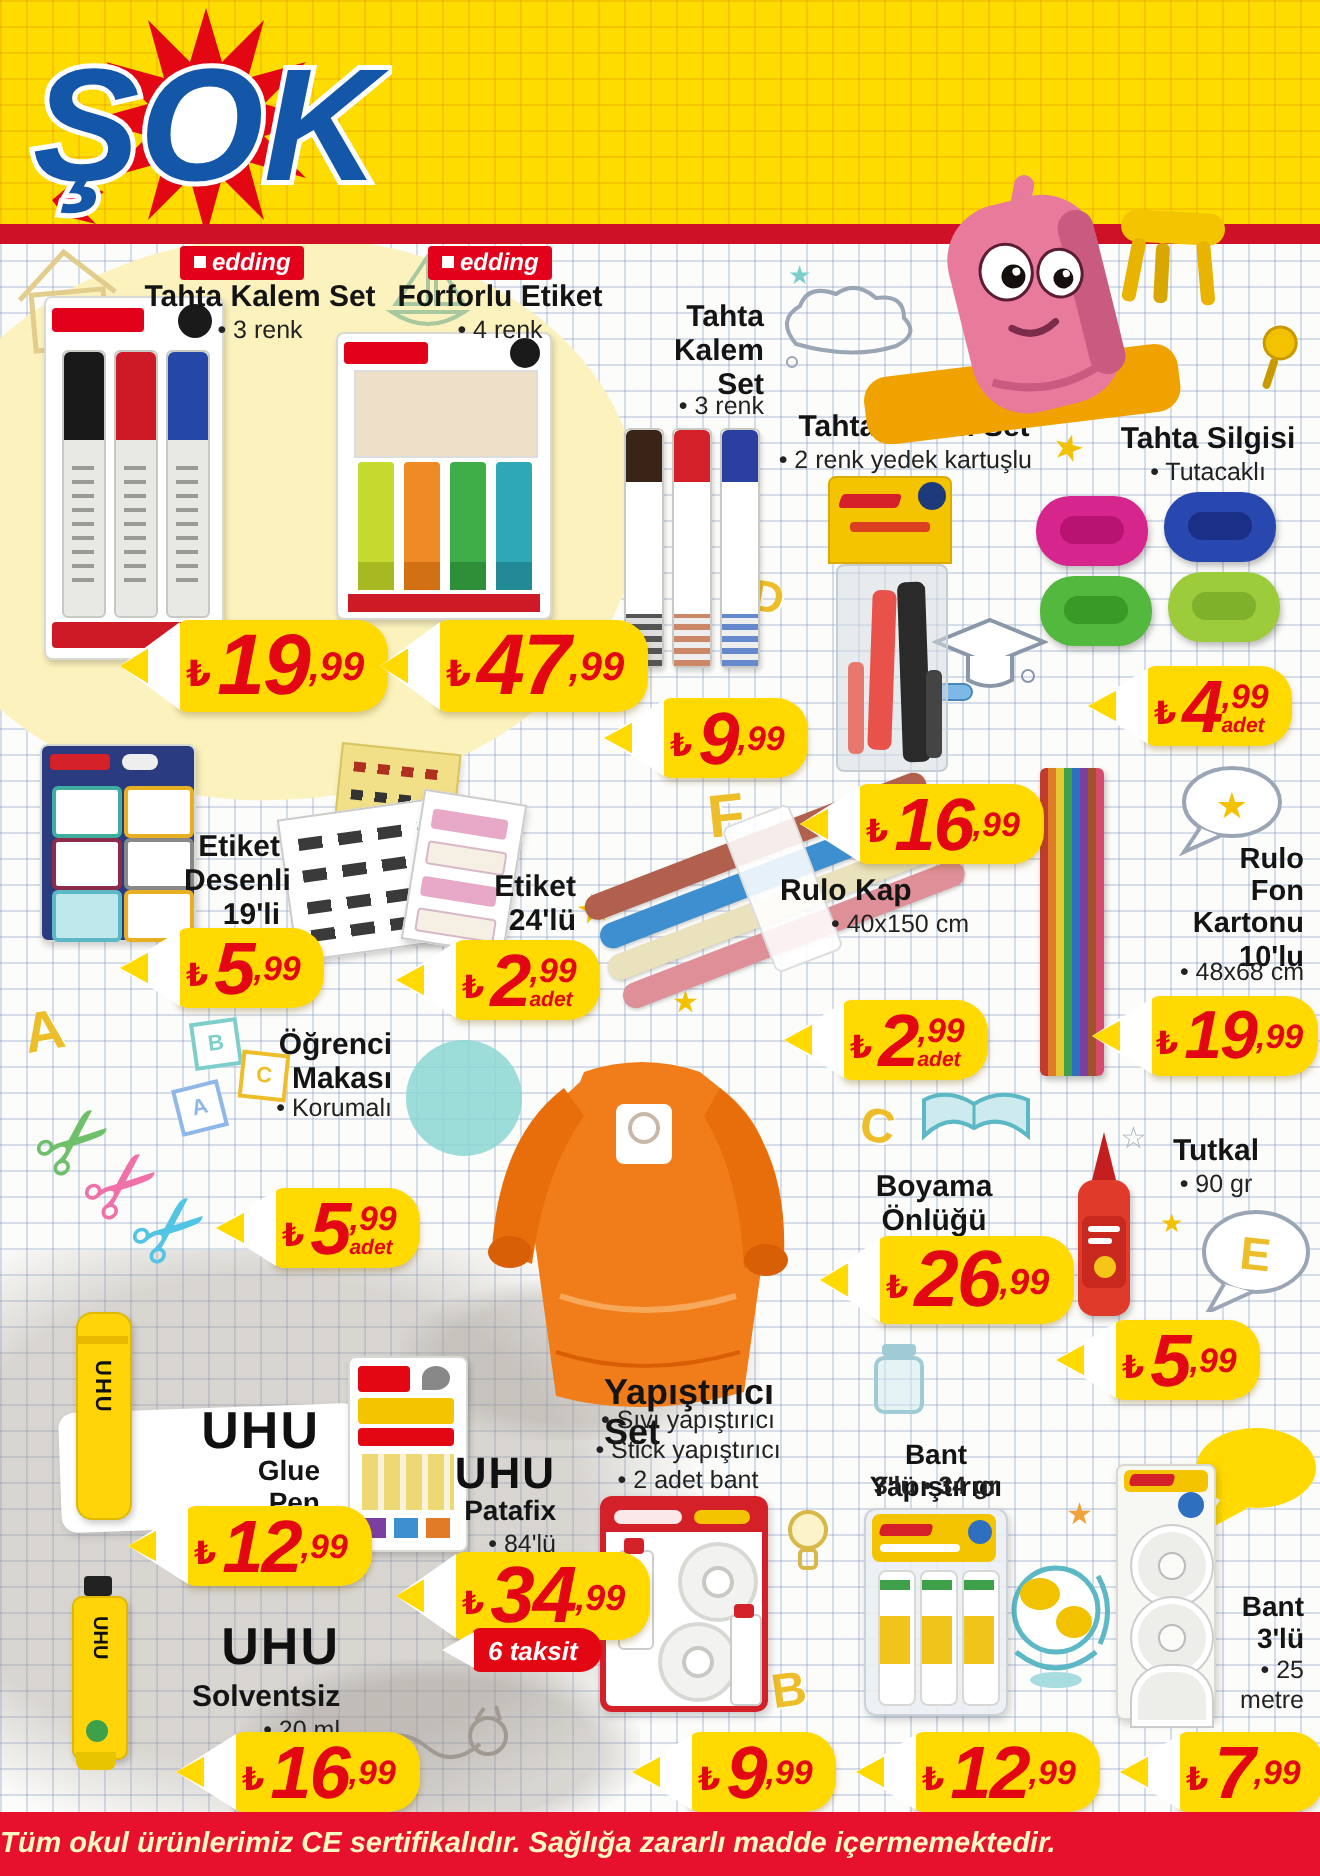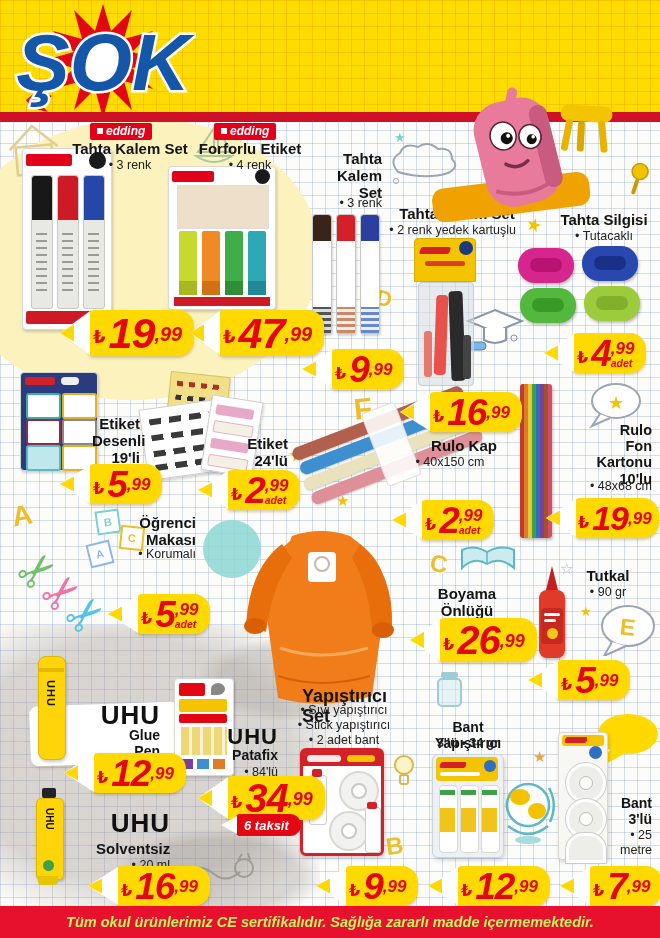--- a/index.html
+++ b/index.html
@@ -22,21 +22,21 @@
     box-shadow:inset 0 0 18px rgba(0,0,0,.8);}
   .board-title{position:absolute;left:10px;top:10px;width:330px;text-align:center;
     color:#F2C83A;font-weight:bold;font-size:25px;letter-spacing:.5px;}
   .board-sub{position:absolute;left:10px;top:38px;width:330px;text-align:center;
     color:#F3F1EA;font-weight:bold;font-size:41px;letter-spacing:2px;
     text-shadow:0 0 2px rgba(255,255,255,.45);}
   .board-date{position:absolute;left:14px;top:88px;width:370px;text-align:center;
     color:#C8A44A;font-weight:bold;font-size:8.5px;letter-spacing:.4px;}
   
   .footer{position:absolute;left:0;top:906px;width:660px;height:32px;background:#E8112D;
-    color:#bef264;display:flex;align-items:center;justify-content:center;
+    color:#fef9c3;display:flex;align-items:center;justify-content:flex-start;
     font-weight:bold;font-style:italic;font-size:14.5px;z-index:60;}
   
   .ptag{position:absolute;display:flex;align-items:center;background:#FFD900;
     border-radius:6px 16px 16px 6px;height:40px;padding:0 12px 0 5px;z-index:40;
     box-shadow:0 2px 3px rgba(120,90,0,.3);}
   .ptag::before{content:"";position:absolute;left:-28px;top:1px;bottom:1px;width:30px;
     background:#fff;clip-path:polygon(0 50%,100% 0,100% 100%);filter:drop-shadow(0 2px 2px rgba(120,90,0,.25));}
   .ptag::after{content:"";position:absolute;left:-28px;top:31%;height:38%;width:14px;
     background:#FFD900;clip-path:polygon(0 50%,100% 0,100% 100%);}
   .cur{color:#E30613;font-weight:bold;font-size:16px;margin:8px 3px 0 0;}
@@ -445,21 +445,21 @@
   <section>
     <div class="vis" style="left:298px;top:402px;width:185px;height:105px">
       <div class="abs" style="left:0;top:0;width:185px;height:100px;transform:rotate(-21deg)">
         <div class="abs" style="left:0;top:12px;width:182px;height:13px;background:#B2604E;border-radius:7px;box-shadow:0 1px 2px rgba(0,0,0,.2)"></div>
         <div class="abs" style="left:2px;top:28px;width:182px;height:13px;background:#3E8FD0;border-radius:7px;box-shadow:0 1px 2px rgba(0,0,0,.2)"></div>
         <div class="abs" style="left:0;top:44px;width:182px;height:13px;background:#E9E2BC;border-radius:7px;box-shadow:0 1px 2px rgba(0,0,0,.2)"></div>
         <div class="abs" style="left:2px;top:60px;width:182px;height:13px;background:#DE8F98;border-radius:7px;box-shadow:0 1px 2px rgba(0,0,0,.2)"></div>
         <div class="abs" style="left:78px;top:4px;width:34px;height:76px;background:rgba(255,255,255,.88);border:1px solid #ddd;border-radius:4px"></div>
       </div>
     </div>
-    <div class="ptitle" style="left:424px;top:438px;width:80px;text-align:center">Rulo Kap</div>
+    <div class="ptitle" style="left:390px;top:438px;width:80px;">Rulo Kap</div>
     <div class="pbullet" style="left:404px;top:455px;width:92px;text-align:center">• 40x150 cm</div>
     <div class="ptag" style="left:420px;top:500px">
       <span class="cur">₺</span>
       <span class="int">2</span>
       <span class="frac">
           <span class="dec">,99</span>
           <span class="unit">adet</span>
         </span>
     </div>
   </section>

